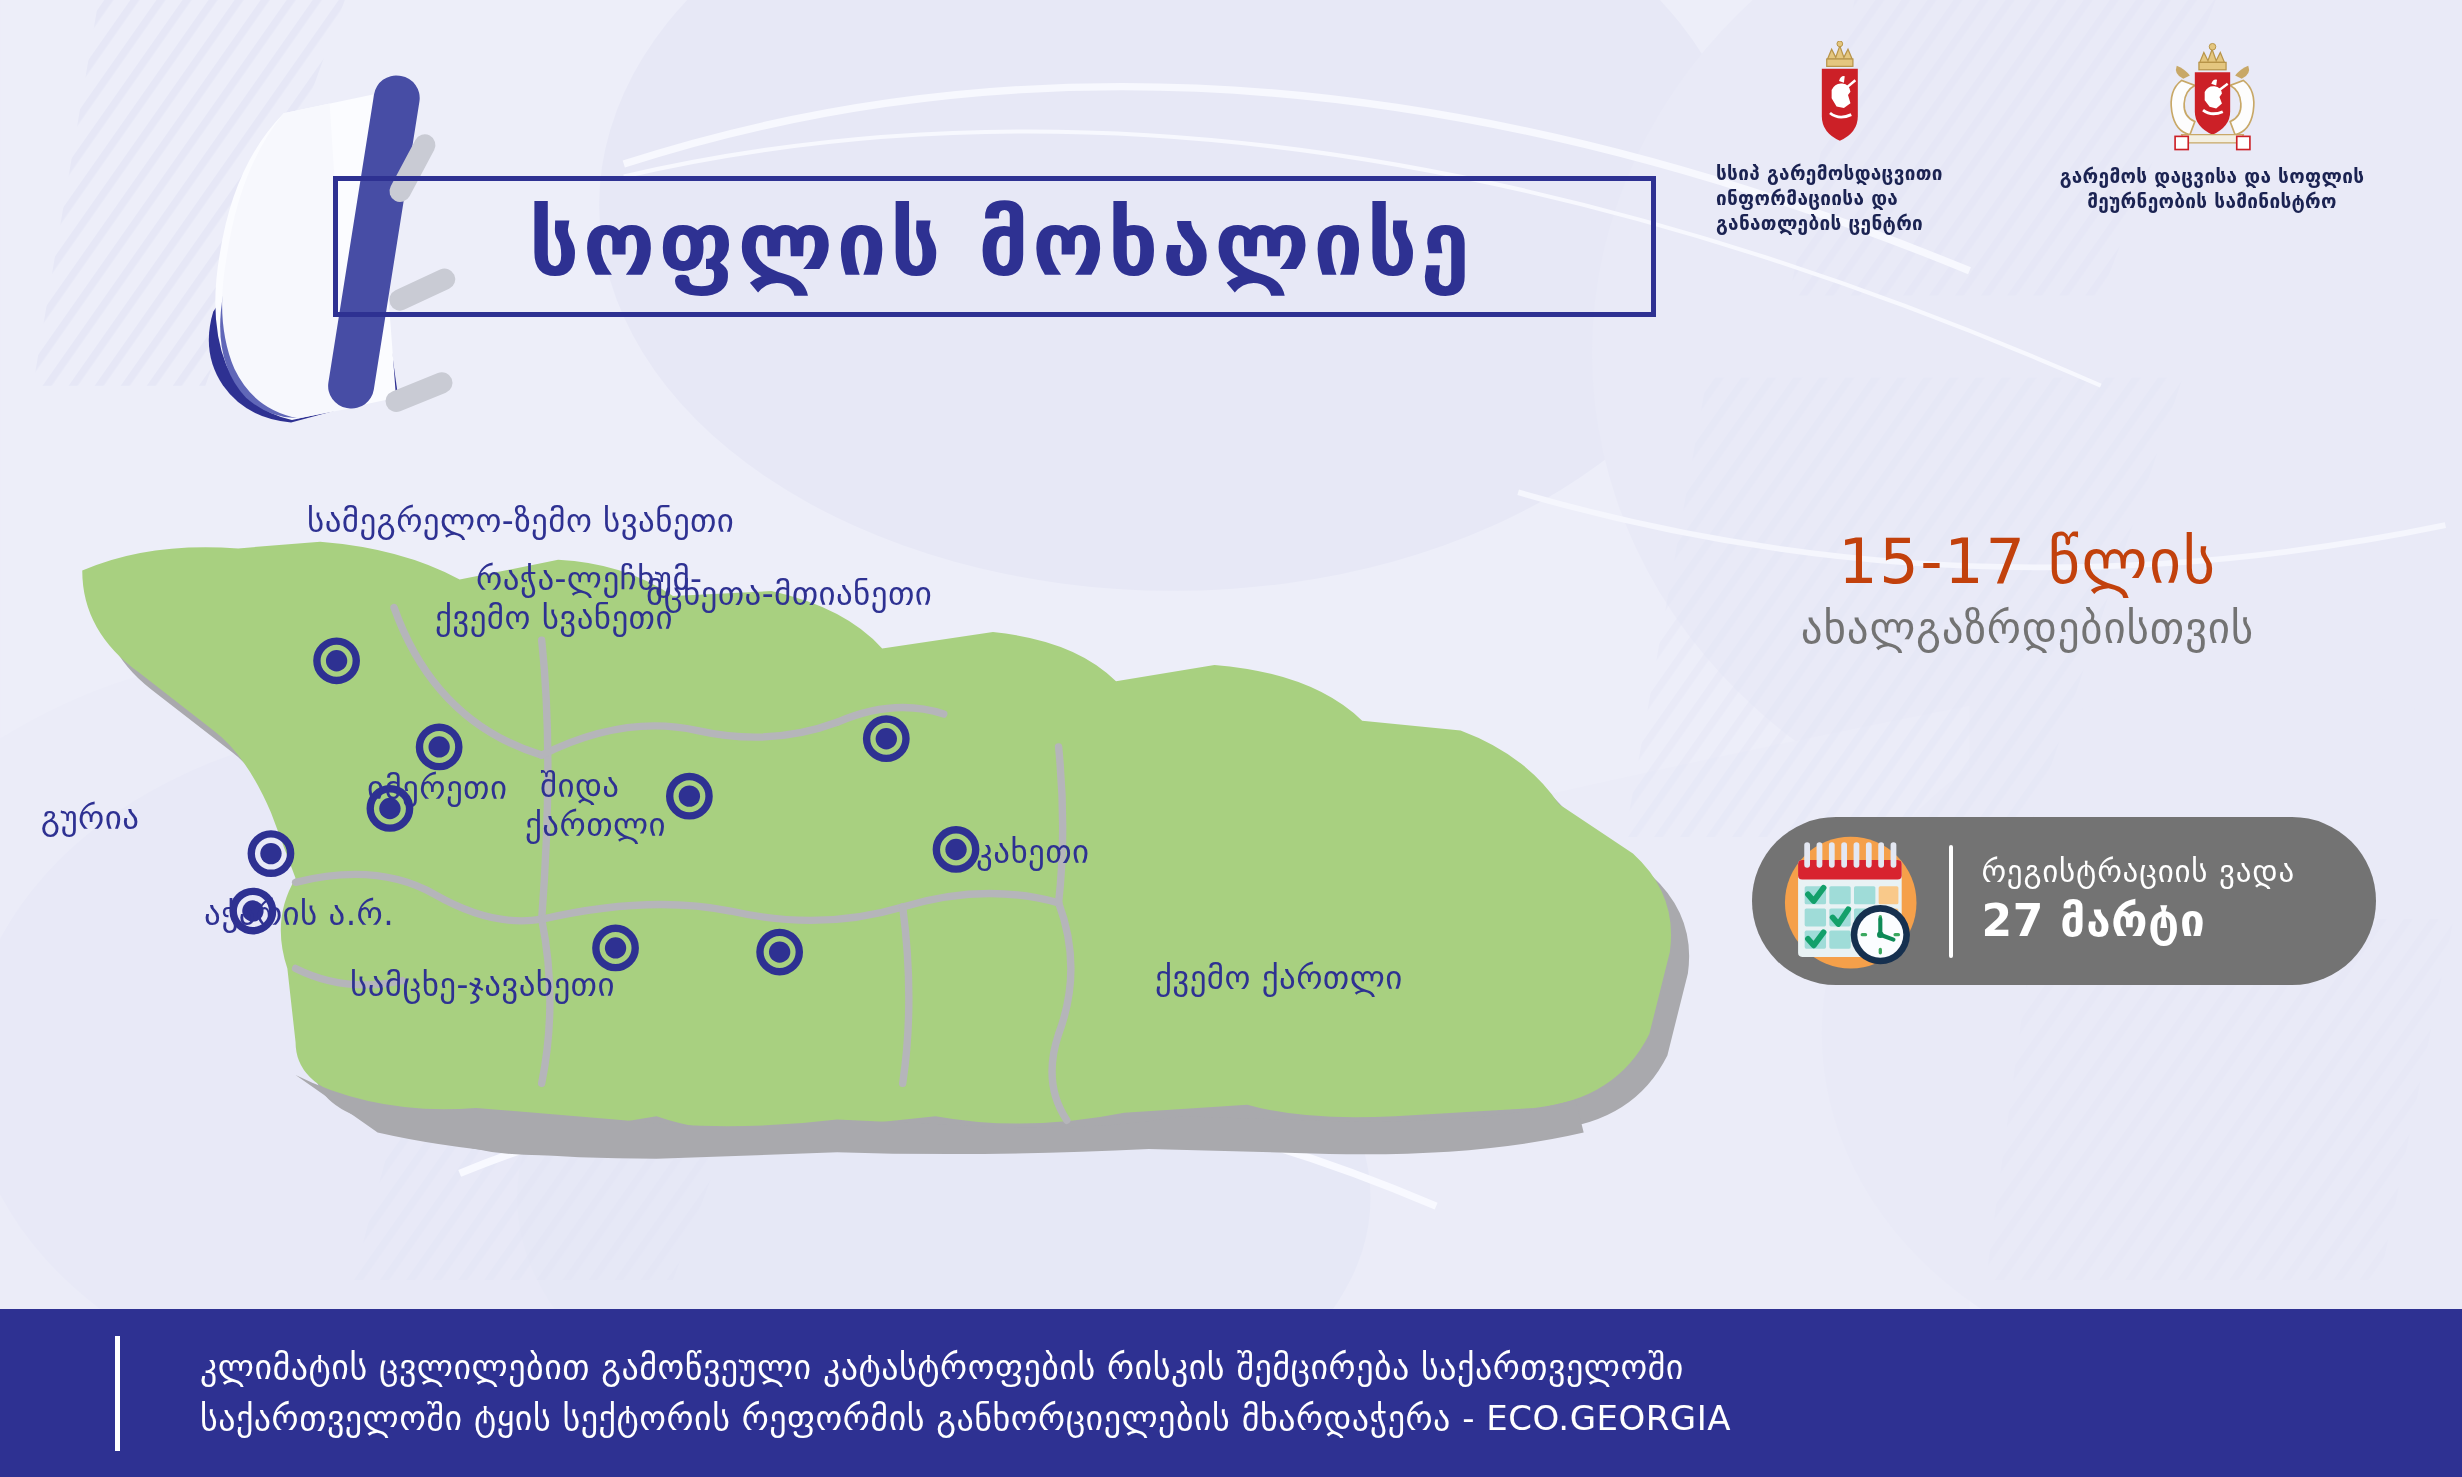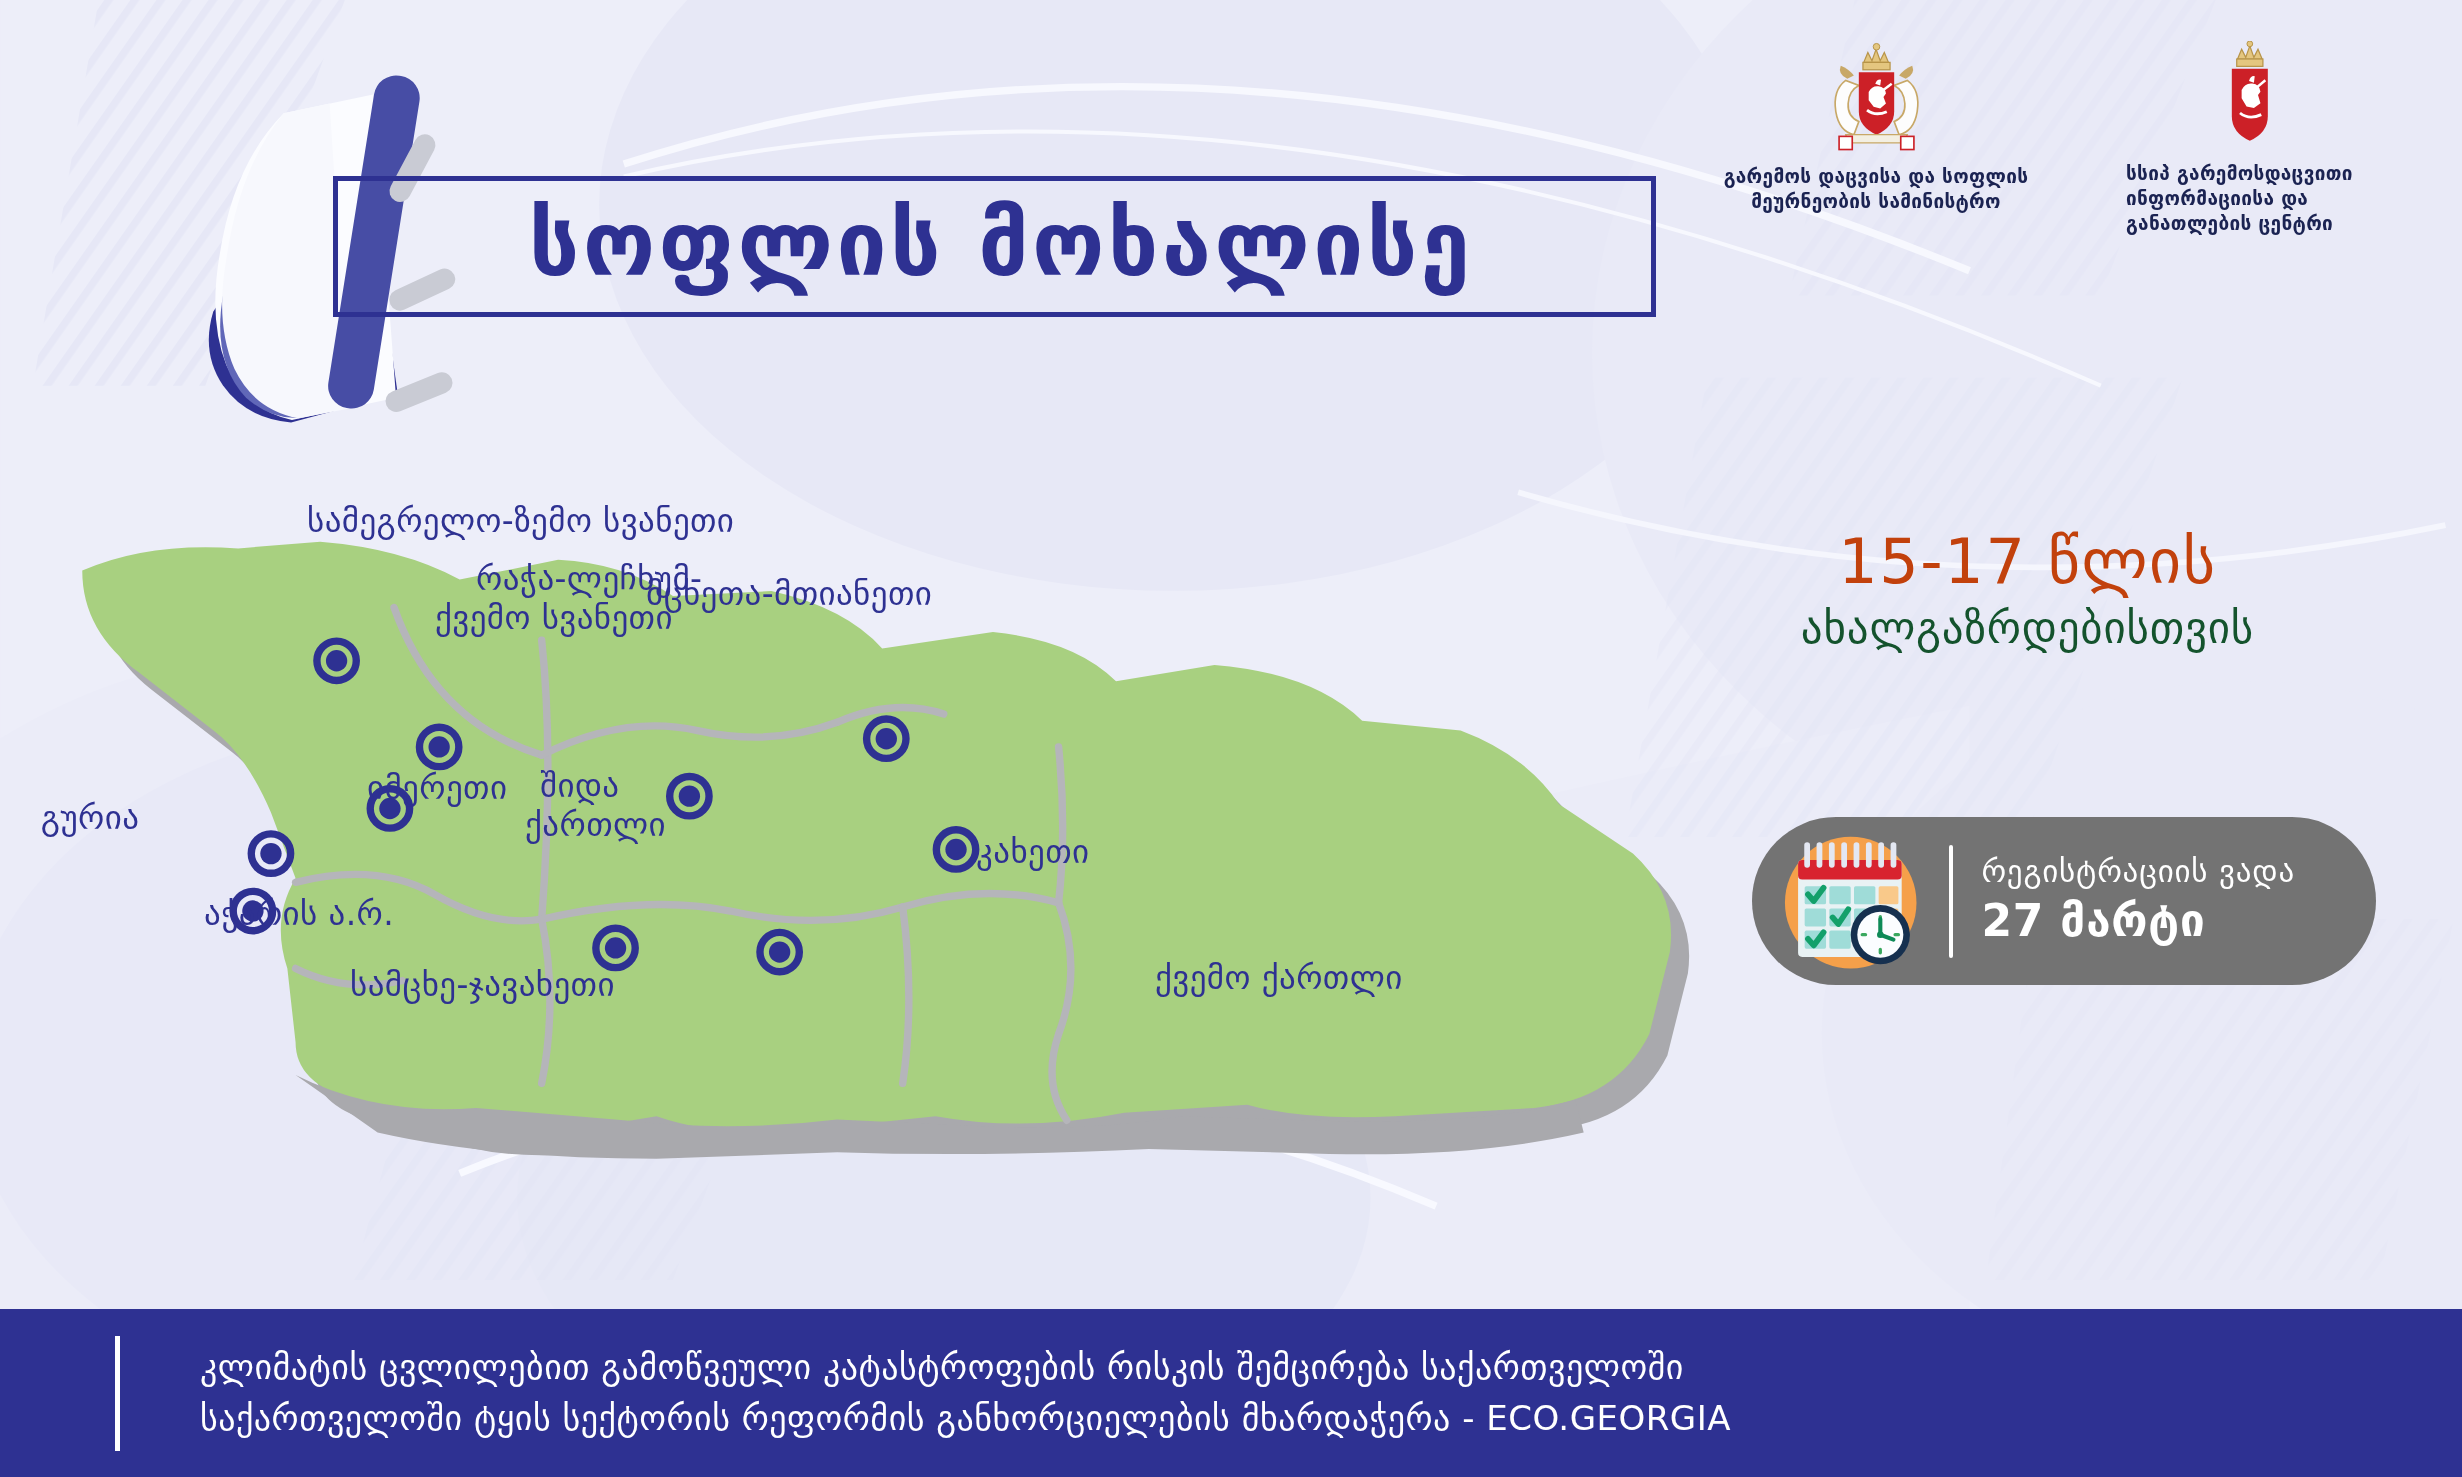--- a/index.html
+++ b/index.html
@@ -40,21 +40,21 @@
   .logo-a .logo-cap{width:320px;}
   .logo-b .logo-cap{width:246px;text-align:left;}
 
   
   .age-line1{
     position:absolute;right:98px;top:525px;width:673px;text-align:center;
     font-size:62px;color:#c2410c;letter-spacing:1.6px;white-space:nowrap;
   }
   .age-line2{
     position:absolute;right:98px;top:603px;width:673px;text-align:center;
-    font-size:43px;color:#14532d;letter-spacing:0.8px;white-space:nowrap;
+    font-size:43px;color:#737373;letter-spacing:0.8px;white-space:nowrap;
   }
 
   .deadline{
     position:absolute;left:1752px;top:817px;width:624px;height:168px;
     background:#737373;border-radius:85px;
     display:flex;align-items:center;
   }
   .deadline .cal{margin-left:28px;flex:0 0 auto;}
   .deadline .divider{
     width:4.1px;height:113px;background:#fff;border-radius:2.5px;margin:0 28px 0 21.3px;flex:0 0 auto;
@@ -132,67 +132,67 @@
 
     <rect x="340" y="100" width="26" height="90" rx="13" transform="rotate(28 353 145)" fill="#c9cbd4"></rect>
     <rect x="352" y="250" width="26" height="86" rx="13" transform="rotate(65 365 293)" fill="#c9cbd4"></rect>
     <rect x="348" y="375" width="26" height="86" rx="13" transform="rotate(68 361 418)" fill="#c9cbd4"></rect>
   </svg>
 
   <div class="title-box"></div>
   <div class="title-text">სოფლის მოხალისე</div>
 
   <div class="logos">
-
-    <div class="logo-block logo-a">
-      <svg class="crest" width="111" height="111" viewBox="0 0 135 135">
-
-        <path d="M30 48 Q 14 60 18 86 Q 22 110 40 114 L 46 98 Q 32 92 33 76 Q 34 60 46 54 Z" fill="#fdfdfd" stroke="#c8a867" stroke-width="2"></path>
-        <path d="M105 48 Q 121 60 117 86 Q 113 110 95 114 L 89 98 Q 103 92 102 76 Q 101 60 89 54 Z" fill="#fdfdfd" stroke="#c8a867" stroke-width="2"></path>
-        <path d="M32 46 Q 20 40 24 30 Q 34 34 40 42 Z" fill="#c8a867"></path>
-        <path d="M103 46 Q 115 40 111 30 Q 101 34 95 42 Z" fill="#c8a867"></path>
-
-        <path d="M52 26 L57 14 L62 24 L67 10 L72 24 L77 14 L82 26 Z" fill="#e4c67f" stroke="#b79449" stroke-width="1.5"></path>
-        <rect x="51" y="26" width="33" height="9" fill="#e4c67f" stroke="#b79449" stroke-width="1.5"></rect>
-        <circle cx="67.5" cy="7" r="4" fill="#e4c67f" stroke="#b79449" stroke-width="1.2"></circle>
-
-        <path d="M46 38 L89 38 L89 86 Q 89 104 67.5 114 Q 46 104 46 86 Z" fill="#cc2027"></path>
-
-        <path d="M58 62 Q 62 54 70 55 Q 78 56 79 64 L 76 68 L 79 76 L 72 82 L 64 80 L 58 72 Z" fill="#fff"></path>
-        <path d="M66 52 Q 68 46 73 47 L 72 54 Z" fill="#fff"></path>
-        <path d="M56 84 Q 66 92 80 86" stroke="#fff" stroke-width="3.5" fill="none"></path>
-        <path d="M62 70 L 86 52" stroke="#fff" stroke-width="3"></path>
-
-        <path d="M30 114 L105 114 L101 124 L34 124 Z" fill="#f3efe2" stroke="#c8a867" stroke-width="1.5"></path>
-        <rect x="22" y="116" width="16" height="16" fill="#fff" stroke="#cc2027" stroke-width="2"></rect>
-        <rect x="97" y="116" width="16" height="16" fill="#fff" stroke="#cc2027" stroke-width="2"></rect>
-      </svg>
-      <div class="logo-cap">
-        <div>გარემოს დაცვისა და სოფლის</div>
-        <div>მეურნეობის სამინისტრო</div>
-      </div>
-    </div>
 
     <div class="logo-block logo-b">
       <svg class="crest" width="76" height="108" viewBox="0 0 92 132">
         <path d="M32 22 L37 10 L42 20 L47 6 L52 20 L57 10 L62 22 Z" fill="#e4c67f" stroke="#b79449" stroke-width="1.5"></path>
         <rect x="31" y="22" width="32" height="9" fill="#e4c67f" stroke="#b79449" stroke-width="1.5"></rect>
         <circle cx="47" cy="3.5" r="3.5" fill="#e4c67f" stroke="#b79449" stroke-width="1.2"></circle>
         <path d="M25 34 L69 34 L69 92 Q 69 112 47 122 Q 25 112 25 92 Z" fill="#cc2027"></path>
         <path d="M37 60 Q 41 51 50 52 Q 59 53 60 62 L 57 66 L 60 76 L 52 82 L 43 80 L 37 70 Z" fill="#fff"></path>
         <path d="M46 49 Q 48 42 53 43 L 52 51 Z" fill="#fff"></path>
         <path d="M35 88 Q 46 97 61 90" stroke="#fff" stroke-width="3.5" fill="none"></path>
         <path d="M42 68 L 66 48" stroke="#fff" stroke-width="3"></path>
       </svg>
       <div class="logo-cap">
         <div>სსიპ გარემოსდაცვითი</div>
         <div>ინფორმაციისა და</div>
         <div>განათლების ცენტრი</div>
       </div>
     </div>
+
+    <div class="logo-block logo-a">
+      <svg class="crest" width="111" height="111" viewBox="0 0 135 135">
+
+        <path d="M30 48 Q 14 60 18 86 Q 22 110 40 114 L 46 98 Q 32 92 33 76 Q 34 60 46 54 Z" fill="#fdfdfd" stroke="#c8a867" stroke-width="2"></path>
+        <path d="M105 48 Q 121 60 117 86 Q 113 110 95 114 L 89 98 Q 103 92 102 76 Q 101 60 89 54 Z" fill="#fdfdfd" stroke="#c8a867" stroke-width="2"></path>
+        <path d="M32 46 Q 20 40 24 30 Q 34 34 40 42 Z" fill="#c8a867"></path>
+        <path d="M103 46 Q 115 40 111 30 Q 101 34 95 42 Z" fill="#c8a867"></path>
+
+        <path d="M52 26 L57 14 L62 24 L67 10 L72 24 L77 14 L82 26 Z" fill="#e4c67f" stroke="#b79449" stroke-width="1.5"></path>
+        <rect x="51" y="26" width="33" height="9" fill="#e4c67f" stroke="#b79449" stroke-width="1.5"></rect>
+        <circle cx="67.5" cy="7" r="4" fill="#e4c67f" stroke="#b79449" stroke-width="1.2"></circle>
+
+        <path d="M46 38 L89 38 L89 86 Q 89 104 67.5 114 Q 46 104 46 86 Z" fill="#cc2027"></path>
+
+        <path d="M58 62 Q 62 54 70 55 Q 78 56 79 64 L 76 68 L 79 76 L 72 82 L 64 80 L 58 72 Z" fill="#fff"></path>
+        <path d="M66 52 Q 68 46 73 47 L 72 54 Z" fill="#fff"></path>
+        <path d="M56 84 Q 66 92 80 86" stroke="#fff" stroke-width="3.5" fill="none"></path>
+        <path d="M62 70 L 86 52" stroke="#fff" stroke-width="3"></path>
+
+        <path d="M30 114 L105 114 L101 124 L34 124 Z" fill="#f3efe2" stroke="#c8a867" stroke-width="1.5"></path>
+        <rect x="22" y="116" width="16" height="16" fill="#fff" stroke="#cc2027" stroke-width="2"></rect>
+        <rect x="97" y="116" width="16" height="16" fill="#fff" stroke="#cc2027" stroke-width="2"></rect>
+      </svg>
+      <div class="logo-cap">
+        <div>გარემოს დაცვისა და სოფლის</div>
+        <div>მეურნეობის სამინისტრო</div>
+      </div>
+    </div>
   </div>
 
   <div class="age-line1">15-17 წლის</div>
   <div class="age-line2">ახალგაზრდებისთვის</div>
 
   <div class="deadline">
     <svg class="cal" width="148" height="148" viewBox="0 0 180 180">
       <circle cx="86" cy="92" r="80" fill="#f5a04a"></circle>
       <rect x="22" y="40" width="126" height="118" rx="5" fill="#e9f2f4"></rect>
       <rect x="22" y="40" width="126" height="24" rx="5" fill="#d8232f"></rect>

